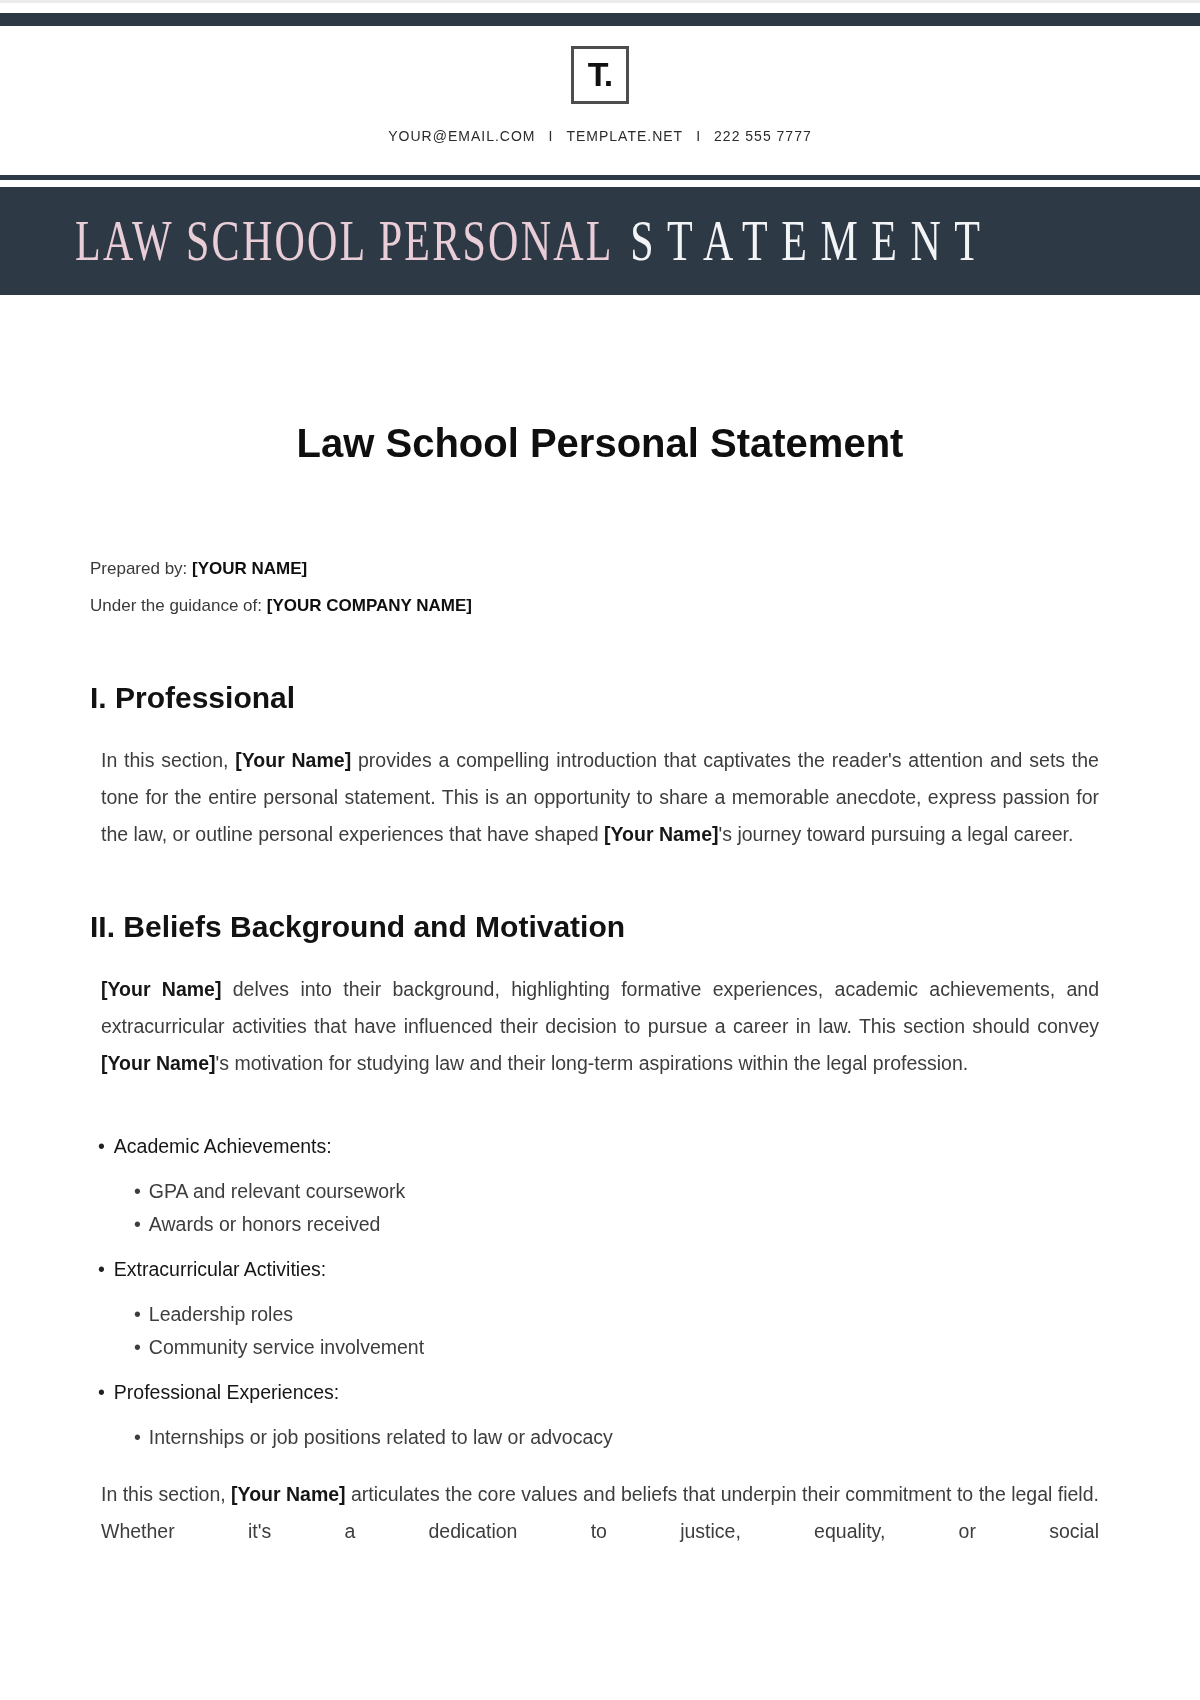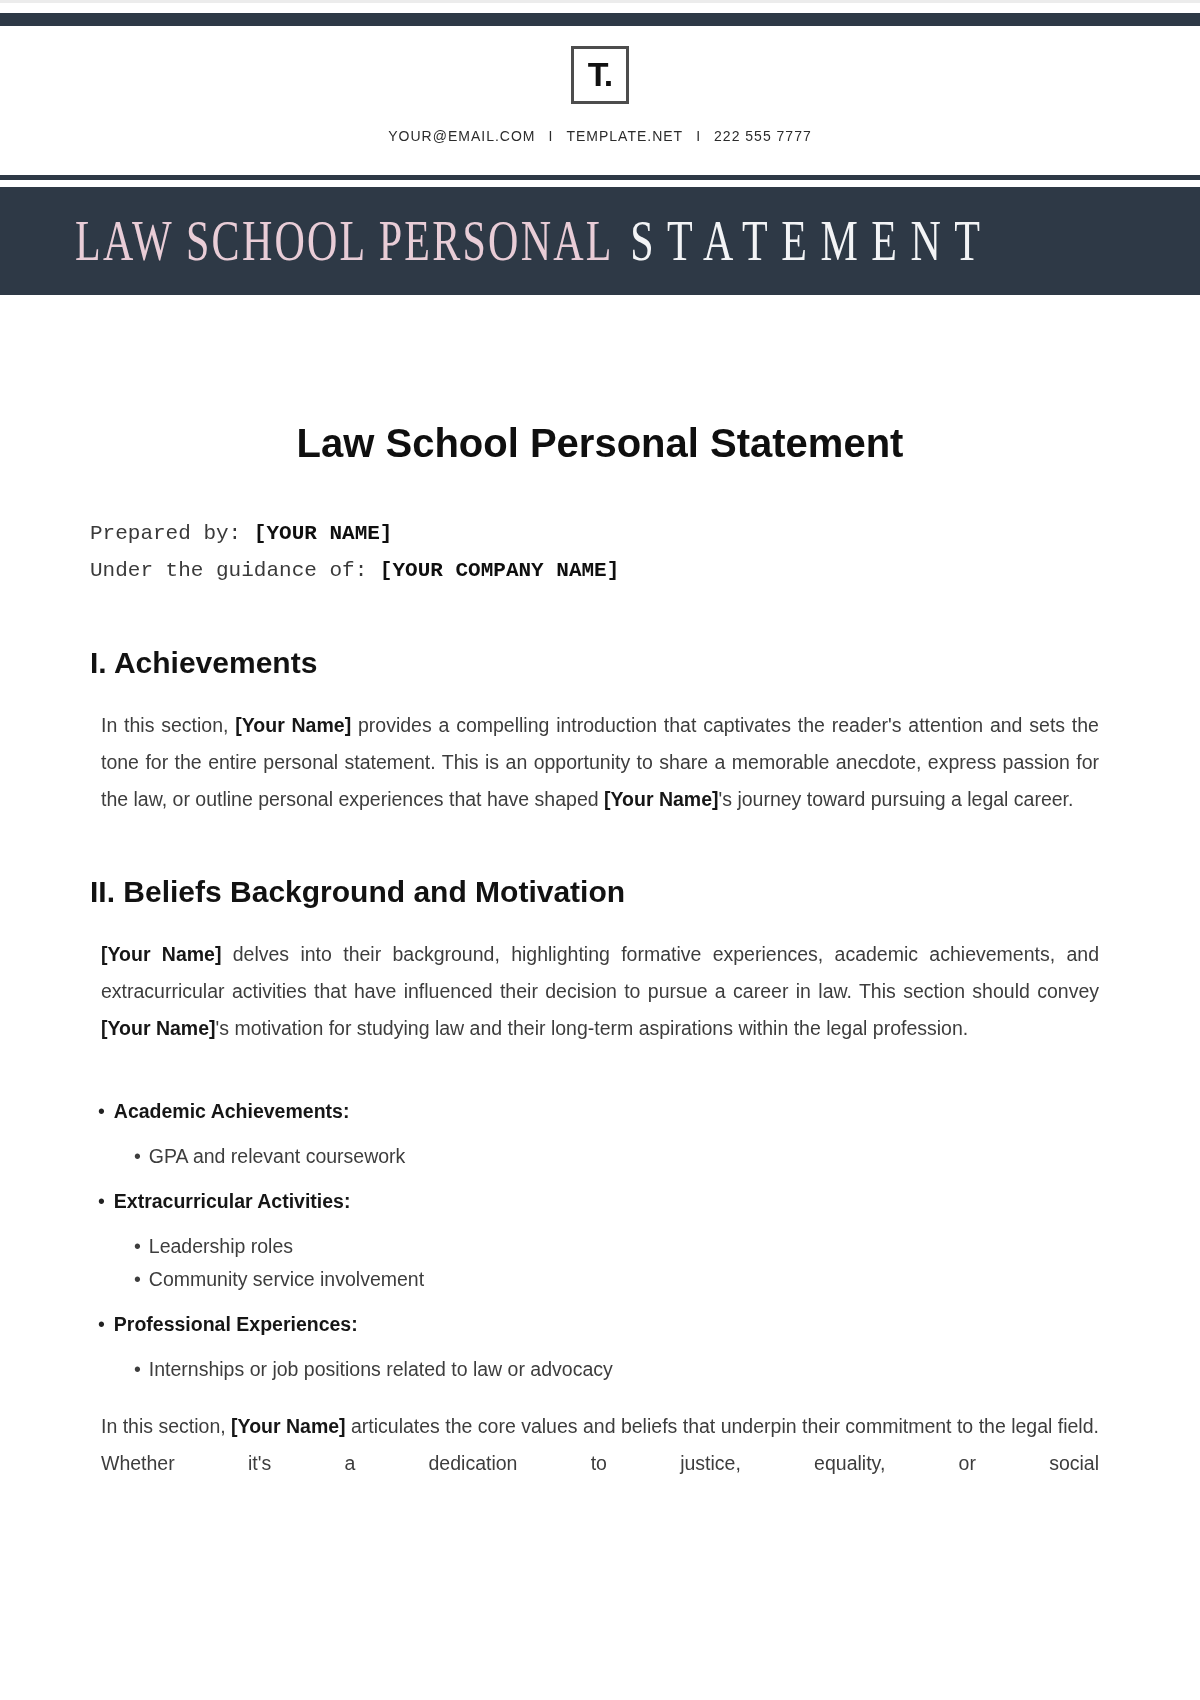--- a/index.html
+++ b/index.html
@@ -34,34 +34,34 @@
     font-family:"Liberation Serif","DejaVu Serif",serif; font-size:56px;
   }
   .banner-primary   { color:#e9cdd7; letter-spacing:3px; }
   .banner-secondary { color:#f3f4f6; letter-spacing:18px; margin-left:22px; }
 
   .doc { padding:0 90px; }
   .doc-title {
     margin:125px 0 0; text-align:center;
     font-size:40px; line-height:46px; font-weight:bold; color:#0f0f0f;
   }
-  .byline { margin-top:49px; font-size:21px; line-height:37px; color:#3a3a3a;font-family:Liberation Mono, monospace; }
+  .byline { margin-top:84px; font-size:17px; line-height:37px; color:#3a3a3a; }
   .byline b { color:#0f0f0f; }
 
   .section h2 { margin:54px 0 24px; font-size:30px; line-height:40px; color:#121212; }
   .section p  { margin:11px; font-size:19.5px; line-height:37px; color:#3d3d3d; text-align:justify; }
   .section p b { color:#161616; }
   .section:last-child p { text-align-last:justify; }
 
   ul.list {
     list-style:none; margin:48px 0 22px; padding:0 0 0 8px;
     font-size:19.5px; line-height:33px; color:#3d3d3d;
   }
   ul.list > li::before { content:"•"; margin-right:9px; color:#222; }
-  ul.list .label { font-weight:bold; color:#161616;text-align:right; }
+  ul.list .label { font-weight:normal; color:#161616;text-align:right; }
   ul.sub { list-style:none; margin:12px; padding:0 0 0 24px; }
   ul.sub > li::before { content:"•"; margin-right:8px; color:#3d3d3d; }
 </style>
 </head>
 <body>
 
 <div>
   <div class="top-hairline"></div>
   <div class="top-strip"></div>
   <div class="top-bar"></div>
@@ -85,29 +85,30 @@
   </div>
 
   <div class="doc">
     <h1 class="doc-title">Law School Personal Statement</h1>
     <div class="byline">
         <div><span>Prepared by: </span><b>[YOUR NAME]</b></div>
         <div><span>Under the guidance of: </span><b>[YOUR COMPANY NAME]</b></div>
       </div>
     <div>
         <section class="section">
-          <h2>I. Achievements</h2>
+          <h2>I. Professional</h2>
           <p><span>In this section, </span><b>[Your Name]</b><span> provides a compelling introduction that captivates the reader's attention and sets the tone for the entire personal statement. This is an opportunity to share a memorable anecdote, express passion for the law, or outline personal experiences that have shaped </span><b>[Your Name]</b><span>'s journey toward pursuing a legal career.</span></p>
         </section>
         <section class="section">
           <h2>II. Beliefs Background and Motivation</h2>
           <p><b>[Your Name]</b><span> delves into their background, highlighting formative experiences, academic achievements, and extracurricular activities that have influenced their decision to pursue a career in law. This section should convey </span><b>[Your Name]</b><span>'s motivation for studying law and their long-term aspirations within the legal profession.</span></p>
           <ul class="list">
             <li><span class="label">Academic Achievements:</span><ul class="sub">
                 <li>GPA and relevant coursework</li>
+                <li>Awards or honors received</li>
               </ul></li>
             <li><span class="label">Extracurricular Activities:</span><ul class="sub">
                 <li>Leadership roles</li>
                 <li>Community service involvement</li>
               </ul></li>
             <li><span class="label">Professional Experiences:</span><ul class="sub">
                 <li>Internships or job positions related to law or advocacy</li>
               </ul></li>
           </ul>
         </section>

